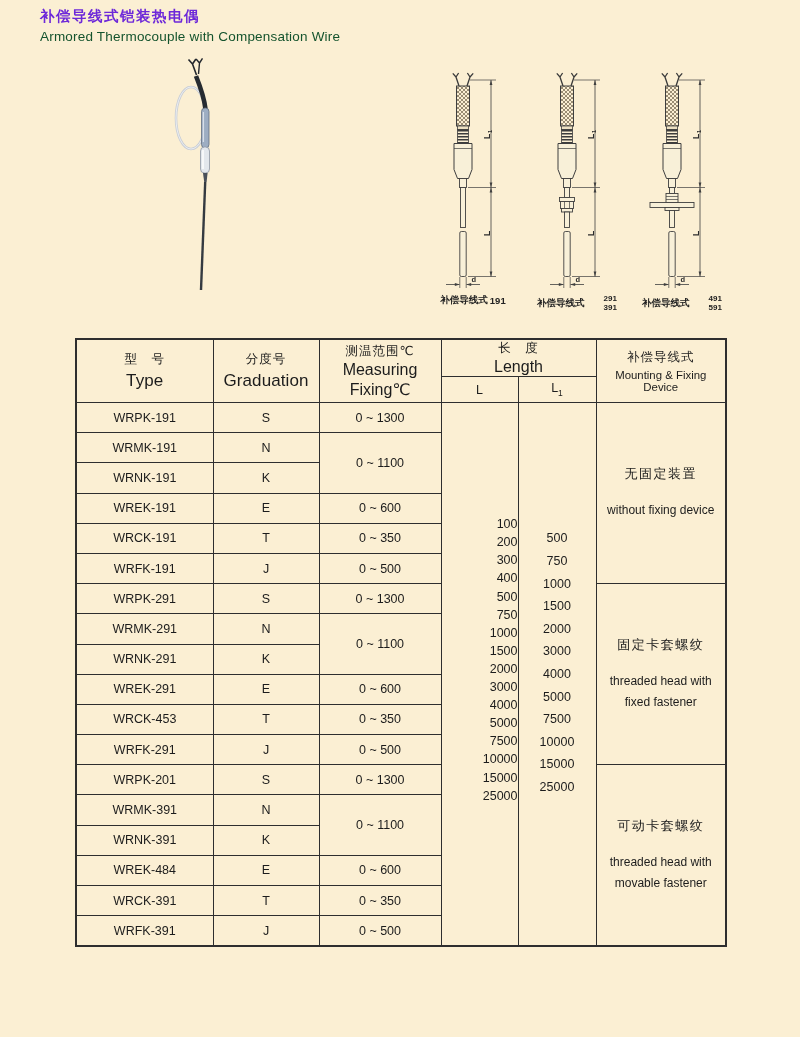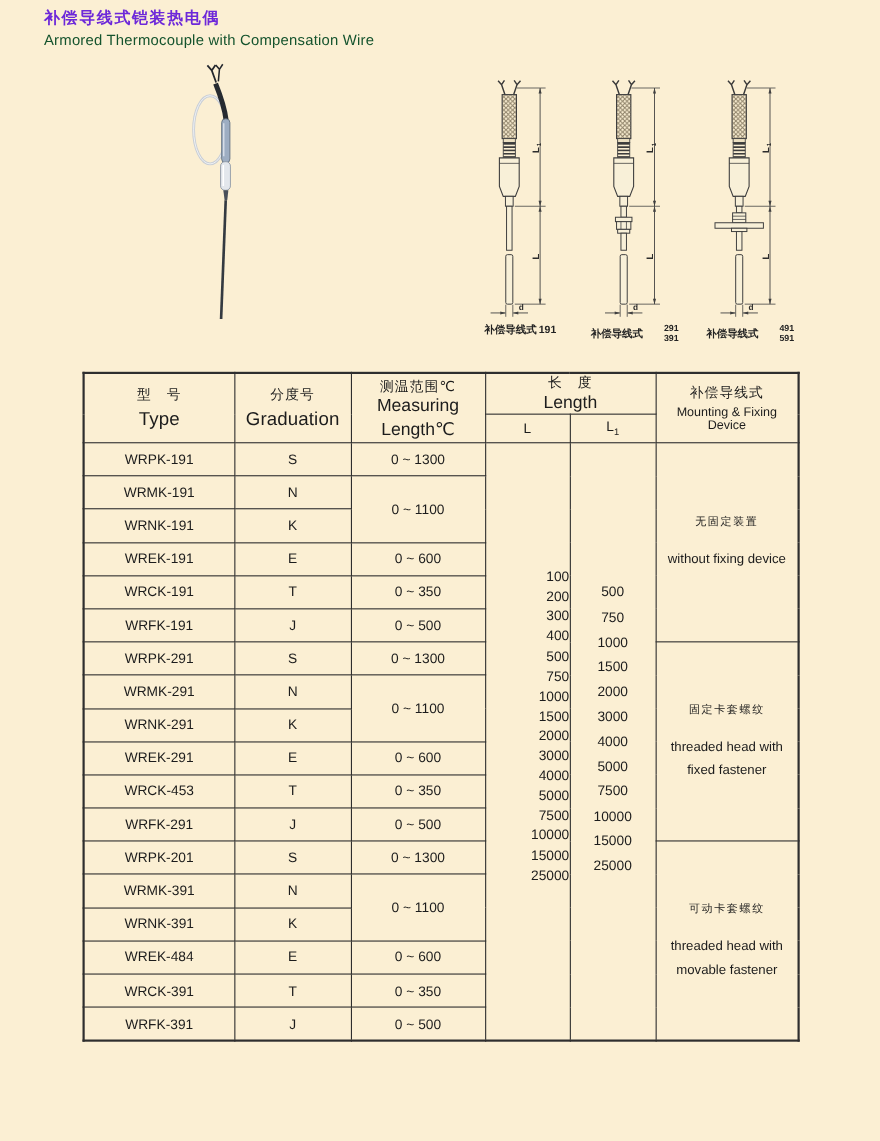--- a/index.html
+++ b/index.html
@@ -44,21 +44,21 @@
   .hd-cn{font-size:12.5px;letter-spacing:1px;}
   .hd-en{font-size:17px;margin-top:3px;letter-spacing:.1px;}
   .hd-en3{font-size:16px;margin-top:1px;}
   .hd-mount .hd-en{font-size:11.4px;letter-spacing:0;}
   .lensub{font-size:12.5px;}
   .lensub sub{font-size:8.5px;}
   .l-list div{line-height:18.1px;font-size:12.5px;text-align:right;}
   .l1-list div{line-height:22.6px;font-size:12.5px;}
   .l-list{position:relative;top:-14px;}
   .l1-list{position:relative;top:-11px;}
-  .m-cn{font-size:10px;letter-spacing:1.5px;}
+  .m-cn{font-size:13px;letter-spacing:1.5px;}
   .m-en{font-size:12px;line-height:1.75;margin:17px auto 0;max-width:122px;}
 
   
   .dwg path,.dwg rect,.dwg line,.dwg ellipse{vector-effect:none;}
 </style>
 </head>
 <body>
 
 <div class="title-block">
   <div class="title-cn">补偿导线式铠装热电偶</div>
@@ -261,21 +261,21 @@
       <div class="hd-cn">型　号</div>
       <div class="hd-en">Type</div>
     </th>
     <th rowspan="2">
       <div class="hd-cn">分度号</div>
       <div class="hd-en">Graduation</div>
     </th>
     <th rowspan="2">
       <div class="hd-cn">测温范围℃</div>
       <div class="hd-en3">Measuring</div>
-      <div class="hd-en3">Length℃</div>
+      <div class="hd-en3">Fixing℃</div>
     </th>
     <th colspan="2">
       <div class="hd-cn">长　度</div>
       <div class="hd-en3">Length</div>
     </th>
     <th rowspan="2" class="hd-mount">
       <div class="hd-cn">补偿导线式</div>
       <div class="hd-en">Mounting &amp; Fixing Device</div>
     </th>
   </tr>

